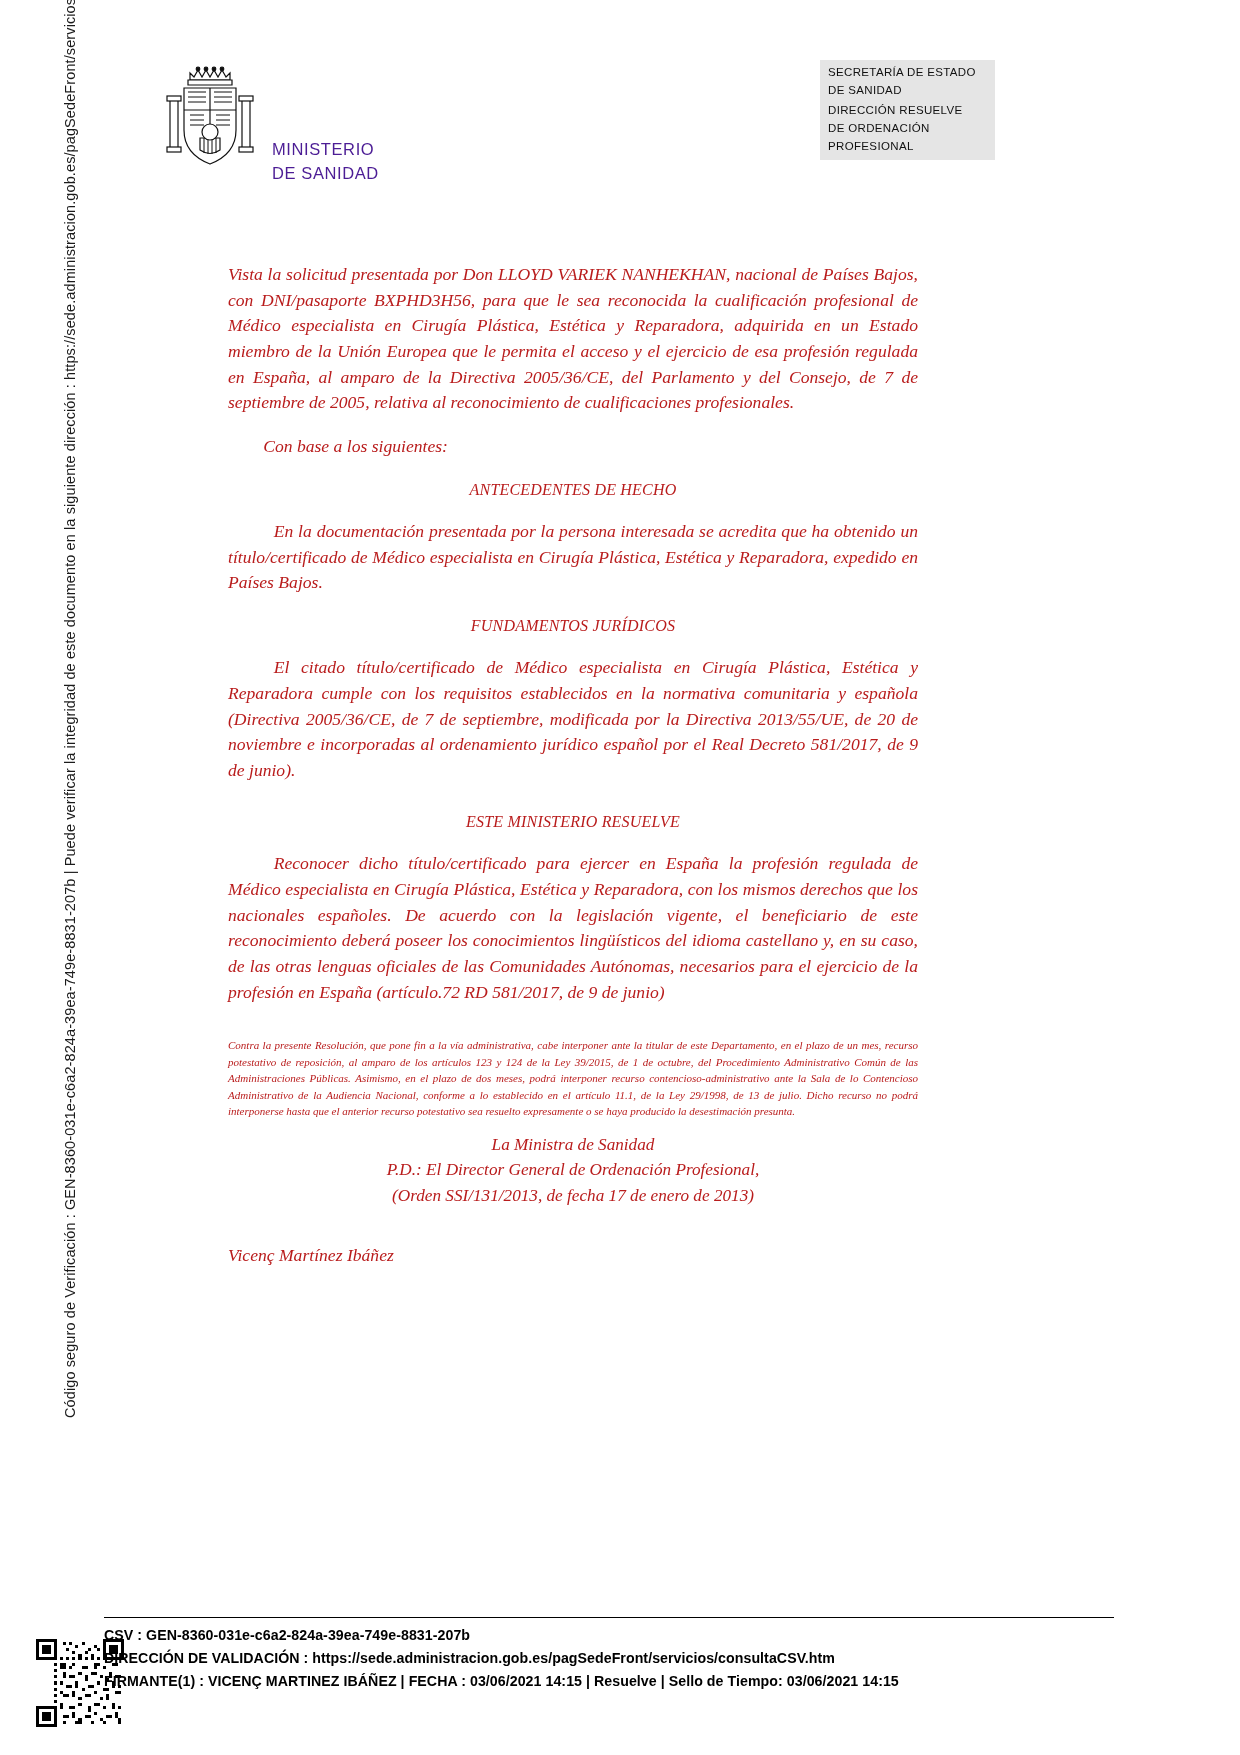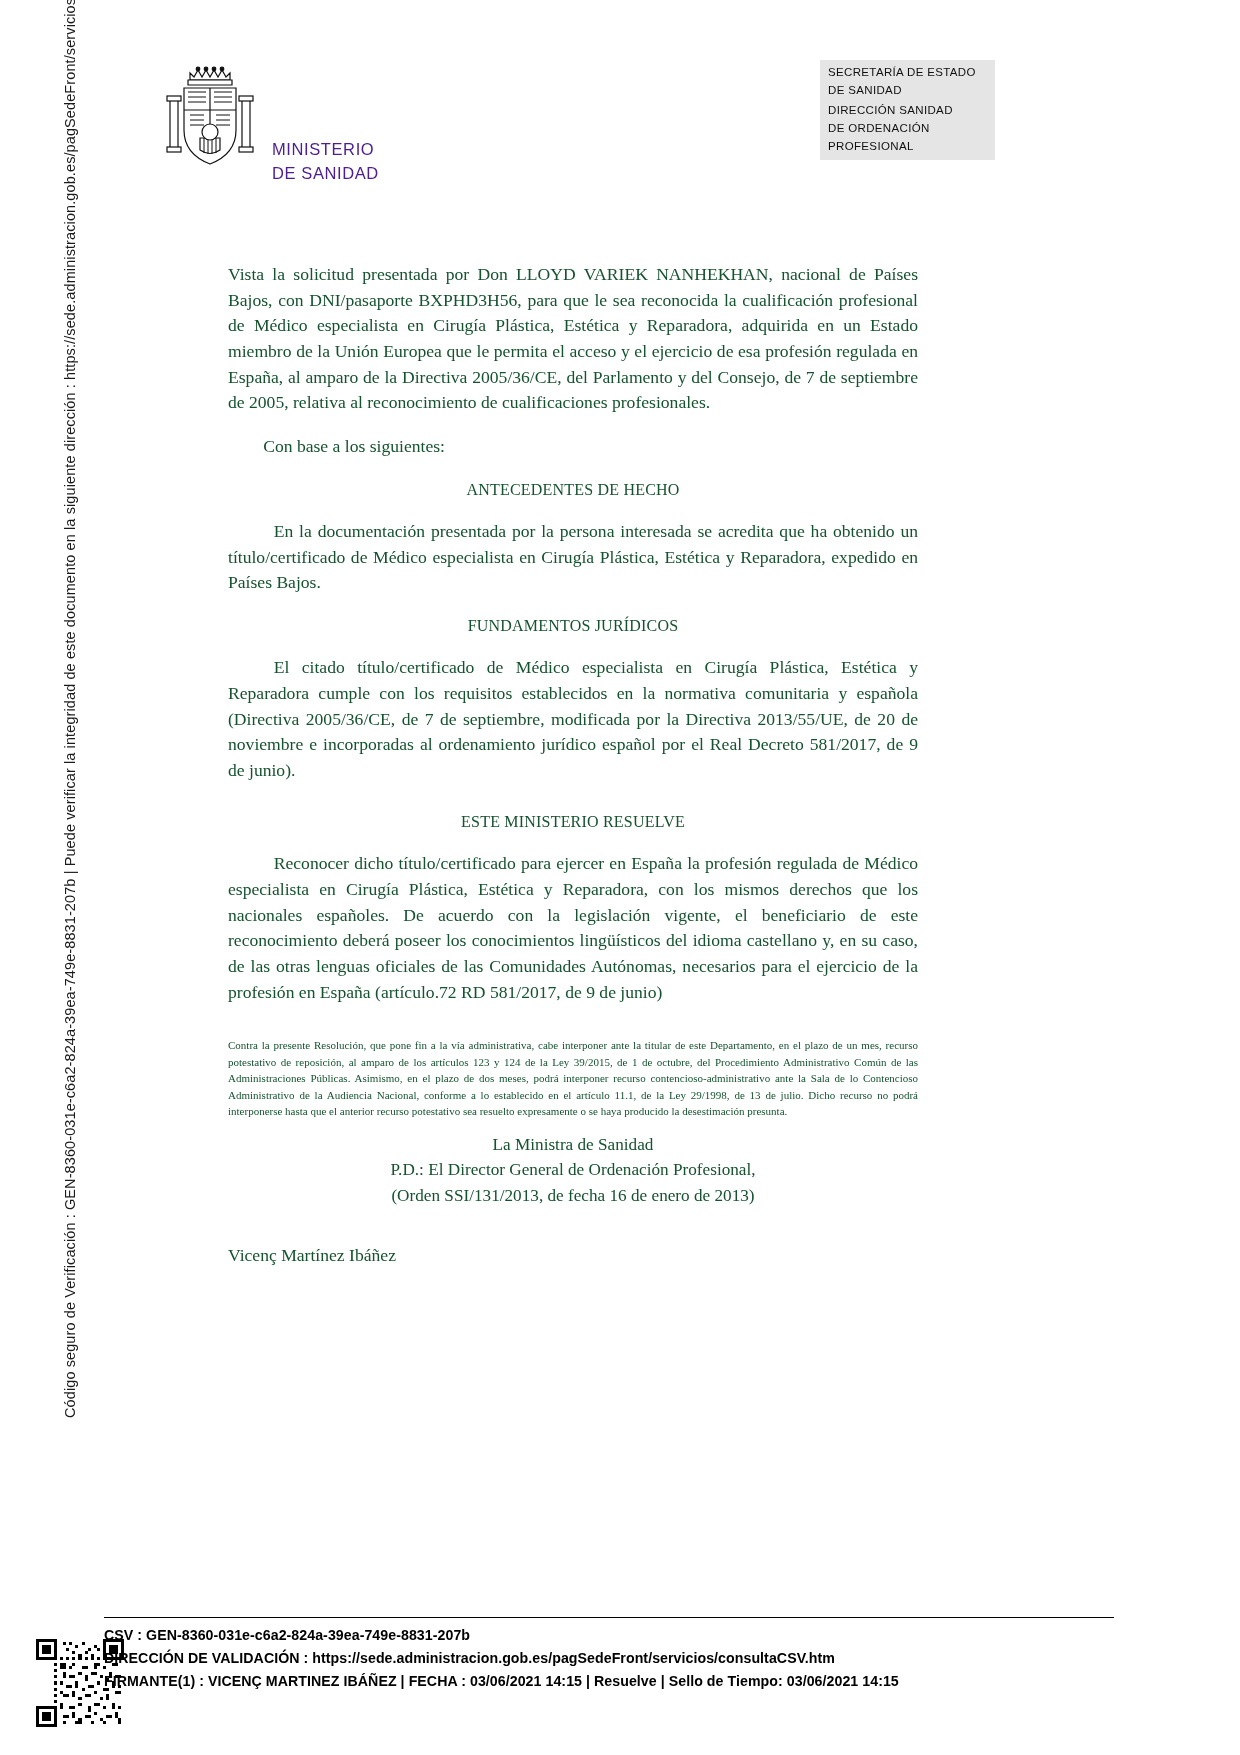--- a/index.html
+++ b/index.html
@@ -88,21 +88,22 @@
 
   
   .doc {
     position: absolute;
     left: 228px;
     top: 262px;
     width: 690px;
     font-size: 17.6px;
     line-height: 1.46;
     text-align: justify;
-    color: #14532d;
+    color: #b91c1c;
+    font-style: italic;
   }
   .p { margin: 0 0 0 0; text-align: justify; }
   .p.indent { text-indent: 2.6em; }
   .p.indent-sm { text-indent: 2.0em; }
   .gap-sm { height: 18px; }
   .gap-md { height: 26px; }
   .heading {
     text-align: center;
     font-size: 16px;
     letter-spacing: 0.2px;
@@ -307,21 +308,21 @@
     <div>MINISTERIO</div>
     <div>DE SANIDAD</div>
   </div>
 
   <div class="hdr-box hdr-box-1">
     <div>SECRETARÍA DE ESTADO</div>
     <div>DE SANIDAD</div>
   </div>
 
   <div class="hdr-box hdr-box-2">
-    <div>DIRECCIÓN SANIDAD</div>
+    <div>DIRECCIÓN RESUELVE</div>
     <div>DE ORDENACIÓN PROFESIONAL</div>
   </div>
 </div>
 
 <div class="doc">
 
   <p class="p">Vista la solicitud presentada por Don LLOYD VARIEK NANHEKHAN, nacional de Países Bajos, con DNI/pasaporte BXPHD3H56, para que le sea reconocida la cualificación profesional de Médico especialista en Cirugía Plástica, Estética y Reparadora, adquirida en un Estado miembro de la Unión Europea que le permita el acceso y el ejercicio de esa profesión regulada en España, al amparo de la Directiva 2005/36/CE, del Parlamento y del Consejo, de 7 de septiembre de 2005, relativa al reconocimiento de cualificaciones profesionales.</p>
 
   <div class="gap-sm"></div>
 
@@ -351,21 +352,21 @@
 
   <p class="p indent">Reconocer dicho título/certificado para ejercer en España la profesión regulada de Médico especialista en Cirugía Plástica, Estética y Reparadora, con los mismos derechos que los nacionales españoles. De acuerdo con la legislación vigente, el beneficiario de este reconocimiento deberá poseer los conocimientos lingüísticos del idioma castellano y, en su caso, de las otras lenguas oficiales de las Comunidades Autónomas, necesarios para el ejercicio de la profesión en España (artículo.72 RD 581/2017, de 9 de junio)</p>
 
   <div class="gap-md"></div>
 
   <p class="fineprint">Contra la presente Resolución, que pone fin a la vía administrativa, cabe interponer ante la titular de este Departamento, en el plazo de un mes, recurso potestativo de reposición, al amparo de los artículos 123 y 124 de la Ley 39/2015, de 1 de octubre, del Procedimiento Administrativo Común de las Administraciones Públicas. Asimismo, en el plazo de dos meses, podrá interponer recurso contencioso-administrativo ante la Sala de lo Contencioso Administrativo de la Audiencia Nacional, conforme a lo establecido en el artículo 11.1, de la Ley 29/1998, de 13 de julio. Dicho recurso no podrá interponerse hasta que el anterior recurso potestativo sea resuelto expresamente o se haya producido la desestimación presunta.</p>
 
   <div class="sigblock">
     <div>La Ministra de Sanidad</div>
     <div>P.D.: El Director General de Ordenación Profesional,</div>
-    <div>(Orden SSI/131/2013, de fecha 16 de enero de 2013)</div>
+    <div>(Orden SSI/131/2013, de fecha 17 de enero de 2013)</div>
   </div>
 
   <div class="signer">Vicenç Martínez Ibáñez</div>
 </div>
 
 <div class="footer">
   <div class="footer-rule"></div>
   <div class="footer-line">CSV : GEN-8360-031e-c6a2-824a-39ea-749e-8831-207b</div>
   <div class="footer-line">DIRECCIÓN DE VALIDACIÓN : https://sede.administracion.gob.es/pagSedeFront/servicios/consultaCSV.htm</div>
   <div class="footer-line">FIRMANTE(1) : VICENÇ MARTINEZ IBÁÑEZ | FECHA : 03/06/2021 14:15 | Resuelve | Sello de Tiempo: 03/06/2021 14:15</div>

